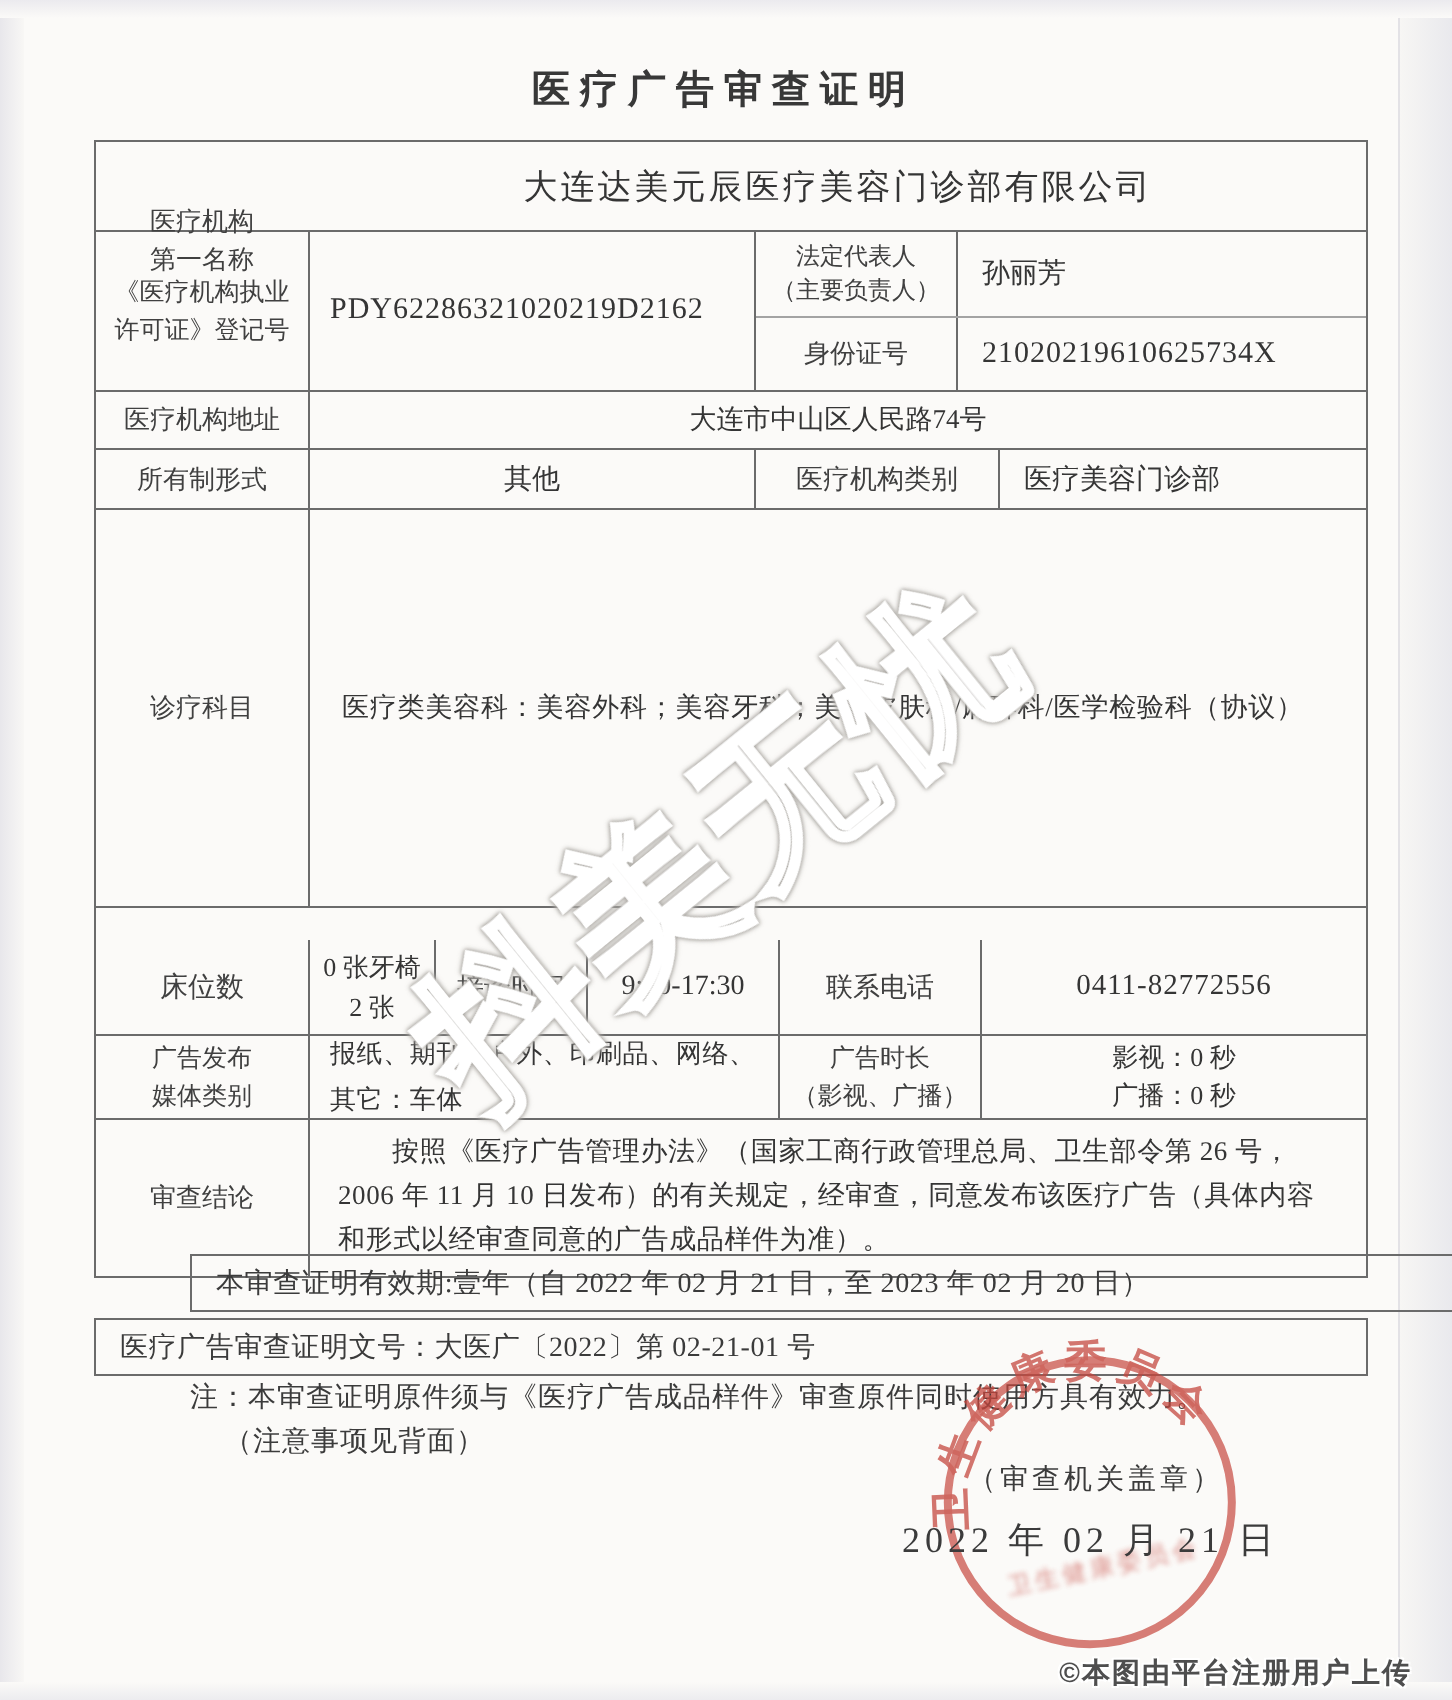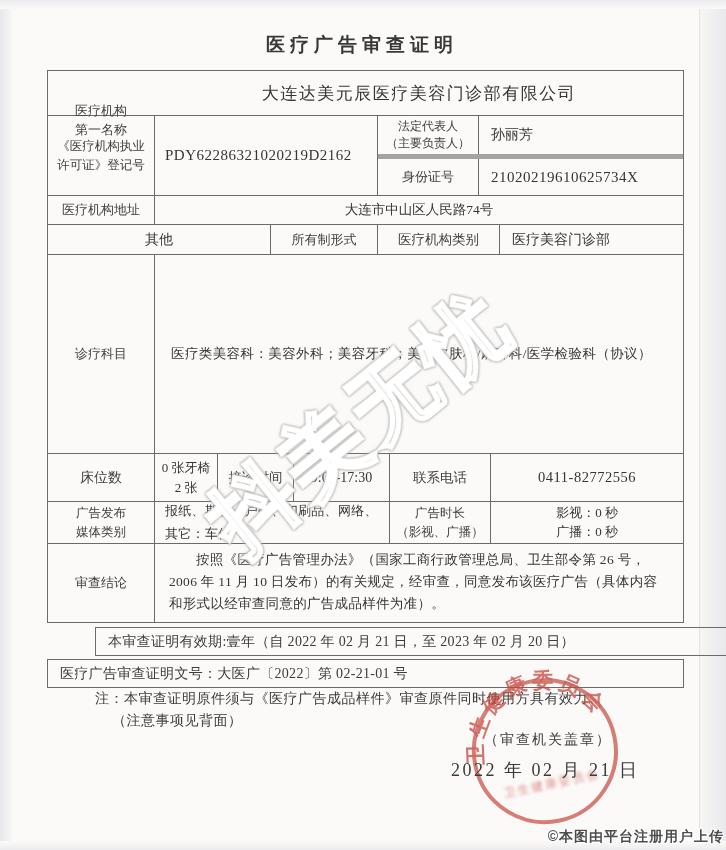--- a/index.html
+++ b/index.html
@@ -43,21 +43,21 @@
   .stamp-caption{position:absolute;left:468px;top:731px;width:160px;text-align:center;font-size:14px;letter-spacing:2px;z-index:4;}
   .stamp-date{position:absolute;left:451px;top:758px;font-size:18px;letter-spacing:2.5px;z-index:4;}
 
   .seal-wrap{position:absolute;left:458px;top:664px;width:175px;height:175px;z-index:3;transform:rotate(-12deg);opacity:.82;}
 
   .watermark{position:absolute;left:135px;top:368px;width:440px;height:96px;z-index:6;transform:rotate(-39deg);
     font-size:84px;font-weight:bold;letter-spacing:5px;white-space:nowrap;text-align:center;
     color:transparent;-webkit-text-stroke:3px #ffffff;
     filter:drop-shadow(0 0 1px #aaa7a2) drop-shadow(0 0 1px #b5b2ad);}
 
-  .copyright{position:absolute;right:2px;bottom:4px;font-family:"Liberation Sans","DejaVu Sans",sans-serif;
+  .copyright{position:absolute;right:20px;bottom:4px;font-family:"Liberation Sans","DejaVu Sans",sans-serif;
     font-size:14px;font-weight:bold;color:#4e4e4e;letter-spacing:1px;
     text-shadow:-1px -1px 0 #fff,1px -1px 0 #fff,-1px 1px 0 #fff,1px 1px 0 #fff;}
 </style>
 </head>
 <body>
 
 <div class="canvas">
 
   <div class="edge edge-left"></div>
   <div class="edge edge-right"></div>
@@ -80,21 +80,21 @@
 
     <div class="row" style="height:80px;">
       <div class="cell lbl two-line" style="width:107px;">
         <div style="font-size:12.5px;">
             <span>《医疗机构执业</span>
             <span>许可证》登记号</span>
           </div>
       </div>
       <div class="cell val license-no left-align" style="width:223px;padding-left:10px;">PDY62286321020219D2162</div>
       <div style="flex:1;display:flex;flex-direction:column;">
-        <div class="row" style="height:43px;border-bottom:5px solid #a3a3a3;">
+        <div class="row" style="height:43px;border-bottom:1px solid #a3a3a3;">
           <div class="cell lbl two-line" style="width:101px;">
             <div style="font-size:12px;">
                 <span>法定代表人</span>
                 <span>（主要负责人）</span>
               </div>
           </div>
           <div class="cell val left-align" style="flex:1;padding-left:12px;">孙丽芳</div>
         </div>
         <div class="row" style="height:36px;border-bottom:none;">
           <div class="cell lbl" style="width:101px;">身份证号</div>
@@ -102,32 +102,32 @@
         </div>
       </div>
     </div>
 
     <div class="row" style="height:29px;">
       <div class="cell lbl" style="width:107px;">医疗机构地址</div>
       <div class="cell val" style="flex:1;font-size:13.5px;">大连市中山区人民路74号</div>
     </div>
 
     <div class="row" style="height:30px;">
+      <div class="cell lbl" style="width:107px;">所有制形式</div>
       <div class="cell val" style="width:223px;">其他</div>
-      <div class="cell lbl" style="width:107px;">所有制形式</div>
       <div class="cell lbl" style="width:122px;font-size:13.5px;">医疗机构类别</div>
       <div class="cell val left-align" style="flex:1;padding-left:12px;">医疗美容门诊部</div>
     </div>
 
     <div class="row" style="height:199px;">
       <div class="cell lbl" style="width:107px;">诊疗科目</div>
       <div class="cell val dept-val left-align" style="flex:1;">医疗类美容科：美容外科；美容牙科；美容皮肤科/麻醉科/医学检验科（协议）</div>
     </div>
 
-    <div class="row" style="height:48px;">
+    <div class="row" style="height:48px;margin-top:16px;">
       <div class="cell lbl" style="width:107px;font-size:14px;">床位数</div>
       <div class="cell val beds-val" style="width:63px;">0 张牙椅 2 张</div>
       <div class="cell lbl" style="width:76px;font-size:13.5px;">接诊时间</div>
       <div class="cell val" style="width:96px;">9:00-17:30</div>
       <div class="cell lbl" style="width:101px;font-size:13.5px;">联系电话</div>
       <div class="cell val" style="flex:1;font-size:14.5px;letter-spacing:.5px;">0411-82772556</div>
     </div>
 
     <div class="row" style="height:42px;">
       <div class="cell lbl two-line" style="width:107px;">

